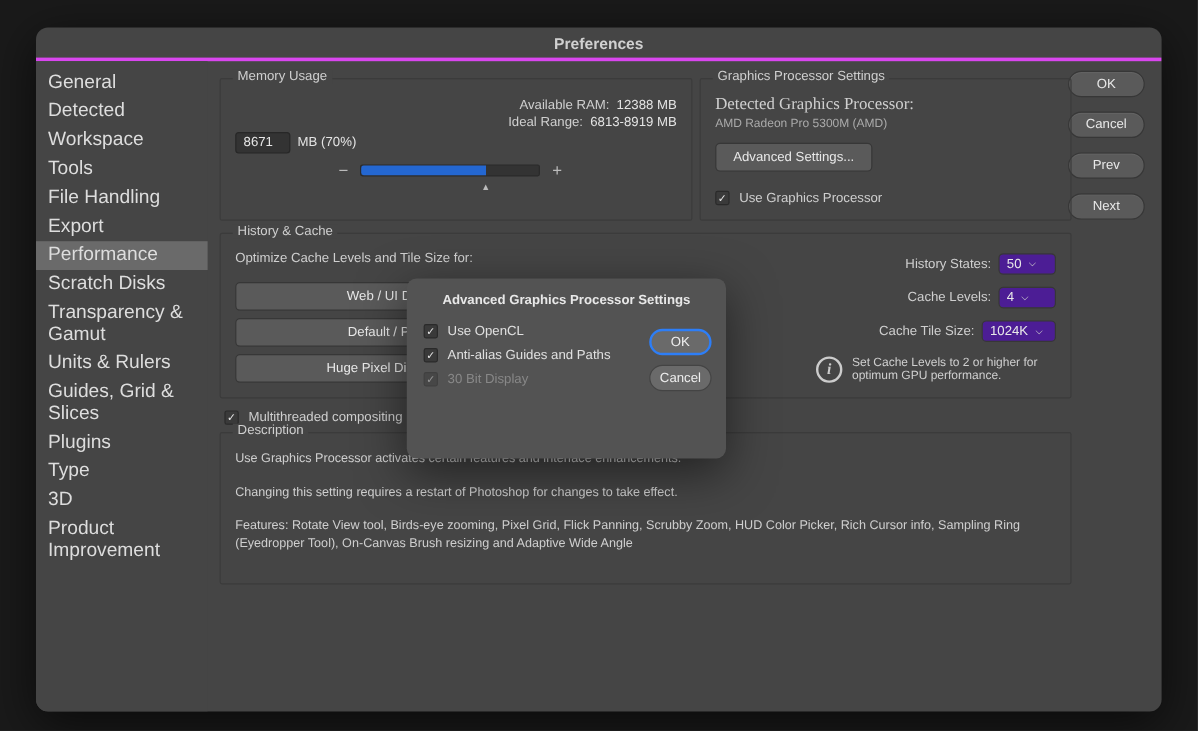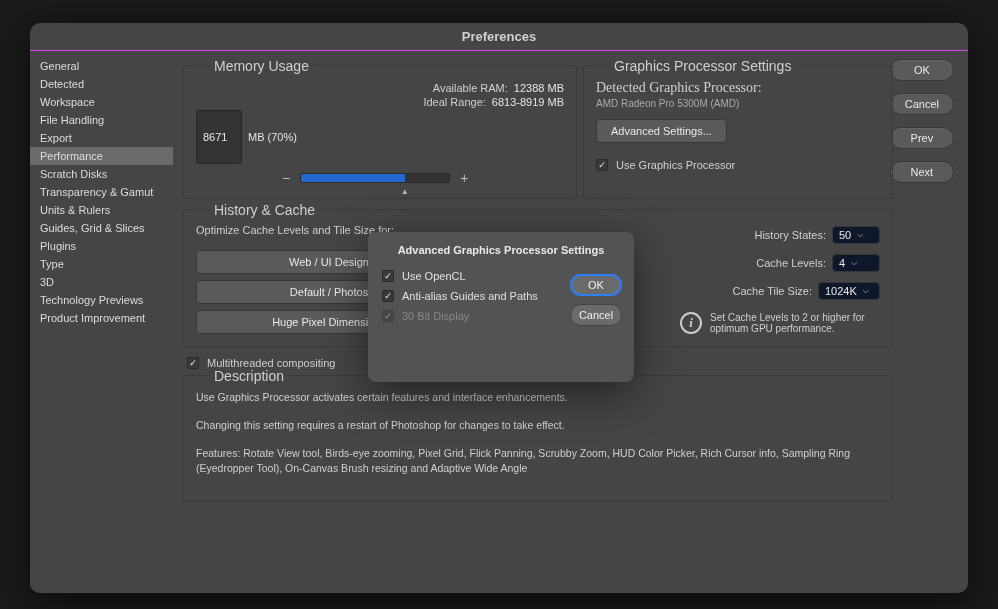--- a/index.html
+++ b/index.html
@@ -1,79 +1,79 @@
 <!DOCTYPE html>
 <html><head>
 <meta charset="utf-8">
 <style>
   * { box-sizing: border-box; margin: 0; padding: 0; font-family: -apple-system, "Helvetica Neue", Arial, sans-serif; }
   body { background: #1a1a1a; width: 998px; height: 609px; overflow: hidden; position: relative; }
   .window { position: absolute; left: 30px; top: 23px; width: 938px; height: 570px; background: #454545; border-radius: 10px; box-shadow: 0 10px 40px rgba(0,0,0,.6); overflow: hidden; }
-  .titlebar { height: 28px; text-align: center; color: #d0d0d0; font-size: 13px; font-weight: 600; line-height: 28px; border-bottom: 1px solid #d946ef; }
+  .titlebar { height: 28px; text-align: center; color: #d0d0d0; font-size: 13px; font-weight: 600; line-height: 28px; border-bottom: 3px solid #d946ef; }
   .body { display: flex; height: calc(100% - 28px); }
-  .sidebar { width: 143px; background: #454545; padding-top: 6px; font-size: 11px; color: #ddd; }
+  .sidebar { width: 143px; background: #454545; padding-top: 6px; font-size: 16px; color: #ddd; }
   .side-item { padding: 3px 10px; cursor: default; }
   .side-item.selected { background: #6a6a6a; }
   .main { flex: 1; padding: 8px 10px; position: relative; color: #cfcfcf; font-size: 11px; }
   .right-buttons { position: absolute; right: 14px; top: 8px; display: flex; flex-direction: column; gap: 12px; }
   .btn { background: #5a5a5a; border: 1px solid #373737; border-radius: 14px; height: 22px; min-width: 52px; padding: 0 14px; color: #e8e8e8; font-size: 11px; display: inline-flex; align-items: center; justify-content: center; box-shadow: 0 1px 0 rgba(255,255,255,.05) inset; }
   .panel-row { display: flex; gap: 6px; }
   .panel { border: 1px solid #3b3b3b; border-radius: 2px; position: relative; margin-top: 6px; padding: 14px 12px 12px; }
-  .panel-label { position: absolute; top: -8px; left: 26px; background: #454545; padding: 0 4px; font-size: 14px; color: #cfcfcf; }
+  .panel-label { position: absolute; top: -8px; left: 10px; background: #454545; padding: 0 4px; font-size: 11px; color: #cfcfcf; }
   .kv { display: flex; align-items: center; gap: 6px; margin: 2px 0; }
   .kv .k { flex: 1; text-align: right; color: #cfcfcf; }
   .kv .v { color: #e4e4e4; }
-  .input { background: #333; border: 1px solid #272727; border-radius: 3px; color: #e8e8e8; padding: 20px 6px; font-size: 11px; width: 46px; text-align: left; }
+  .input { background: #333; border: 1px solid #272727; border-radius: 3px; color: #e8e8e8; padding: 2px 6px; font-size: 11px; width: 46px; text-align: left; }
   .slider-wrap { display: flex; align-items: center; gap: 10px; margin-top: 6px; }
   .slider { width: 150px; height: 10px; background: #333; border-radius: 2px; border: 1px solid #2a2a2a; position: relative; }
   .slider-fill { position:absolute; left:0; top:0; bottom:0; width: 70%; background: #2467d1; border-radius: 2px 0 0 2px; }
   .slider-tick { position:absolute; top:12px; left:70%; transform:translateX(-50%); color:#bbb; font-size:9px; }
   .pm { color:#bbb; font-size:14px; }
   .check { width:12px; height:12px; border:1px solid #2a2a2a; background:#3a3a3a; display:inline-flex; align-items:center; justify-content:center; border-radius:2px; vertical-align:middle; }
   .check.on::after { content:"✓"; font-size:9px; color:#e8e8e8; }
   .check.disabled { opacity:.45; }
   .gp-top { color:#cfcfcf; font-size:14px;font-family:Liberation Serif, serif; }
   .gp-sub { color:#aaa; font-size:10px; margin-top:2px; }
   .wide-btn { background:#5a5a5a; border:1px solid #373737; border-radius:4px; padding:5px 10px; font-size:11px; color:#e8e8e8; display:inline-flex; justify-content:center; width: 166px; }
   .opt-btn { width: 266px; }
   .cache-right { display:flex; flex-direction:column; gap:6px; }
-  .dropdown { background:#0f172a; border:1px solid #373737; border-radius:4px; padding:2px 6px; font-size:11px; color:#e8e8e8; display:flex; align-items:center; gap:6px; }
+  .dropdown { background:#4c1d95; border:1px solid #373737; border-radius:4px; padding:2px 6px; font-size:11px; color:#e8e8e8; display:flex; align-items:center; gap:6px; }
   .chev { font-size:8px; color:#ccc; }
   .info-icon { width:22px; height:22px; border:2px solid #ccc; border-radius:50%; display:flex; align-items:center; justify-content:center; font-size:13px; color:#ccc; font-style:italic; font-family:Georgia,serif; font-weight:bold; }
   .info-text { font-size:10px; color:#cfcfcf; max-width:160px; }
   .desc { font-size:10.5px; color:#cfcfcf; line-height:1.5; }
-  .modal { position:absolute; left:368px; top:232px; width:266px; height:150px; background:#535353; border-radius:8px; box-shadow:0 12px 40px rgba(0,0,0,.5); padding:12px 14px; }
+  .modal { position:absolute; left:339px; top:232px; width:266px; height:150px; background:#535353; border-radius:8px; box-shadow:0 12px 40px rgba(0,0,0,.5); padding:12px 14px; }
   .modal-title { text-align:center; font-weight:600; font-size:11px; color:#e8e8e8; margin-bottom:14px; }
   .modal-row { display:flex; align-items:center; gap:8px; font-size:11px; color:#e0e0e0; margin:8px 0; }
   .modal-row.disabled { color:#888; }
   .modal-btns { position:absolute; right:12px; top:42px; display:flex; flex-direction:column; gap:8px; }
   .mbtn { background:#6a6a6a; border:1px solid #444; border-radius:14px; height:22px; width:52px; font-size:11px; color:#eee; display:flex; align-items:center; justify-content:center; }
   .mbtn.primary { border:2px solid #2d7ef7; }
 </style>
 </head>
 <body>
 
 <div class="window">
   <div class="titlebar">Preferences</div>
   <div class="body">
     <div class="sidebar" id="sidebar">
         <div class="side-item">General</div>
         <div class="side-item">Detected</div>
         <div class="side-item">Workspace</div>
+        <div class="side-item">Tools</div>
         <div class="side-item">File Handling</div>
         <div class="side-item">Export</div>
         <div class="side-item selected">Performance</div>
         <div class="side-item">Scratch Disks</div>
         <div class="side-item">Transparency &amp; Gamut</div>
         <div class="side-item">Units &amp; Rulers</div>
         <div class="side-item">Guides, Grid &amp; Slices</div>
         <div class="side-item">Plugins</div>
         <div class="side-item">Type</div>
         <div class="side-item">3D</div>
-        <div class="side-item">Technology Previews</div>
         <div class="side-item">Product Improvement</div>
       </div>
     <div class="main">
       <div class="right-buttons">
         <div class="btn">OK</div>
         <div class="btn">Cancel</div>
         <div class="btn">Prev</div>
         <div class="btn">Next</div>
       </div>
 

